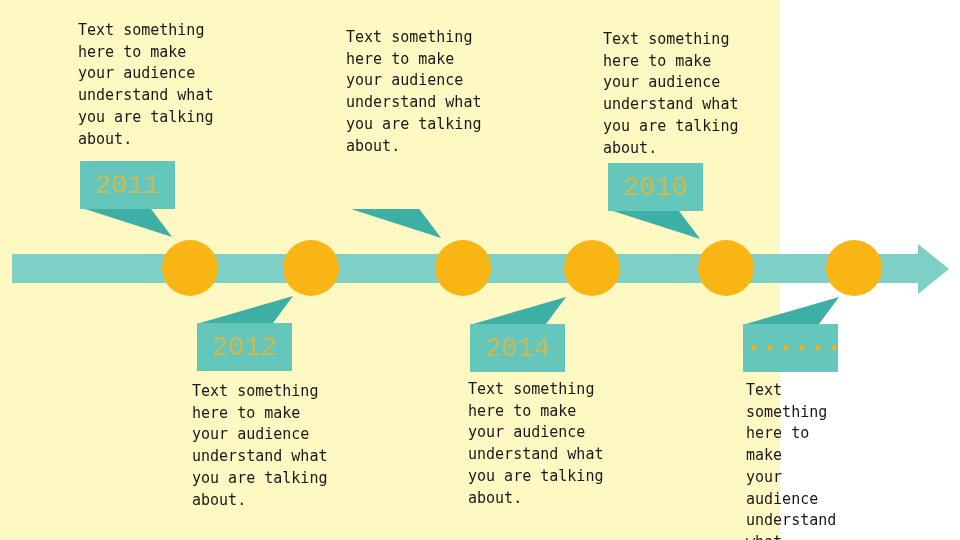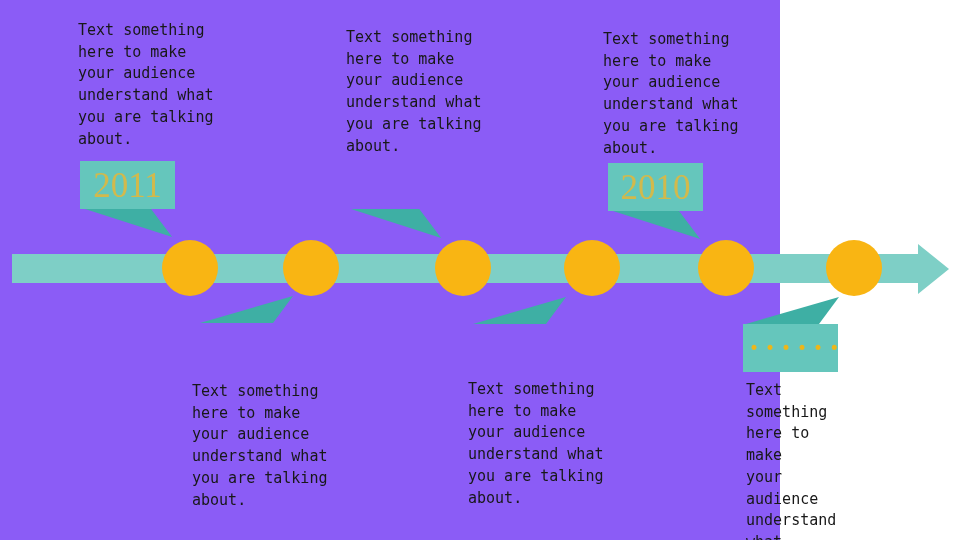--- a/index.html
+++ b/index.html
@@ -5,21 +5,21 @@
   html, body {
     margin: 0; padding: 0;
     width: 960px; height: 540px;
     background: #ffffff;
     overflow: hidden;
     font-family: "DejaVu Sans", sans-serif;
   }
   .slide {
     position: relative;
     width: 780px; height: 540px;
-    background: #8b5cf6;
+    background: #fef9c3;
   }
   
   .txt {
     position: absolute;
     font-family: "DejaVu Sans Mono", monospace;
     font-size: 15px;
     line-height: 21.7px;
     color: #181818;
     white-space: pre-line;
     letter-spacing: 0;
@@ -46,22 +46,22 @@
     border-radius: 50%;
     background: #F9B513;
     z-index: 3;
   }
   
   .bubble-rect {
     position: absolute;
     width: 95px; height: 48px;
     background: #65C6BC;
     color: #D2B94C;
-    font-family: Liberation Serif, serif;
-    font-size: 35px;
+    font-family: Liberation Mono, monospace;
+    font-size: 27px;
     line-height: 50px;
     text-align: center;
     z-index: 2;
   }
   .tail {
     position: absolute;
     background: #3EAFA4;
     z-index: 1;
   }
   .tail-top {
@@ -136,19 +136,21 @@
 
   <div class="tail tail-top" style="left:80px; top:208px"></div>
   <div class="bubble-rect" style="left:80px; top:161px">2011</div>
 
   <div class="tail tail-top" style="left:349px; top:209px"></div>
 
   <div class="tail tail-top" style="left:608px; top:210px"></div>
   <div class="bubble-rect" style="left:608px; top:163px">2010</div>
 
   <div class="tail tail-bottom" style="left:197px; top:296px"></div>
+  <div class="bubble-rect" style="left:197px; top:323px">2012</div>
 
   <div class="tail tail-bottom" style="left:470px; top:297px"></div>
+  <div class="bubble-rect" style="left:470px; top:324px">2014</div>
 
   <div class="tail tail-bottom" style="left:743px; top:297px"></div>
   <div class="bubble-rect dots-label" style="left:743px; top:324px">••••••</div>
 
 </div>
 
 </body></html>

